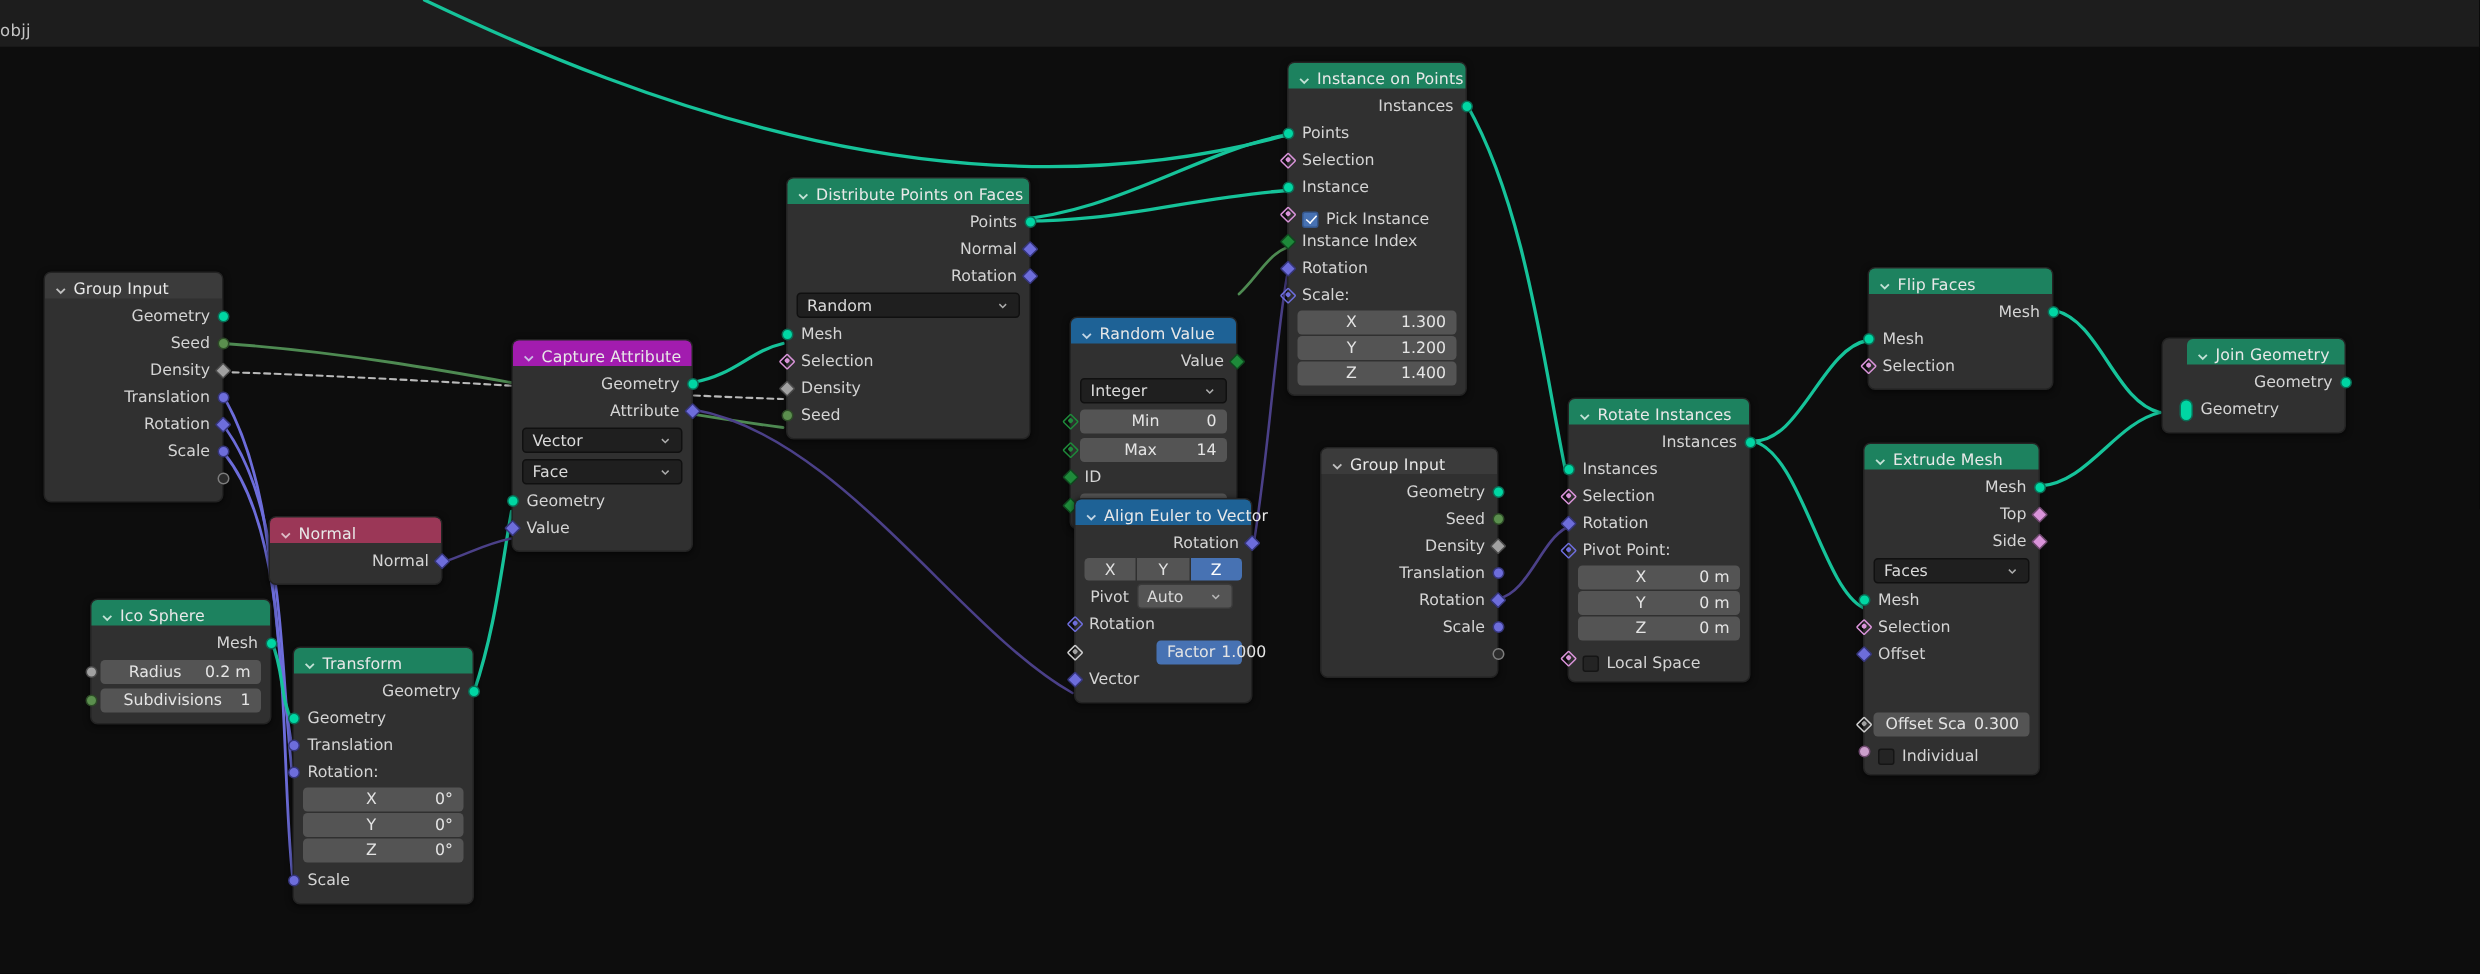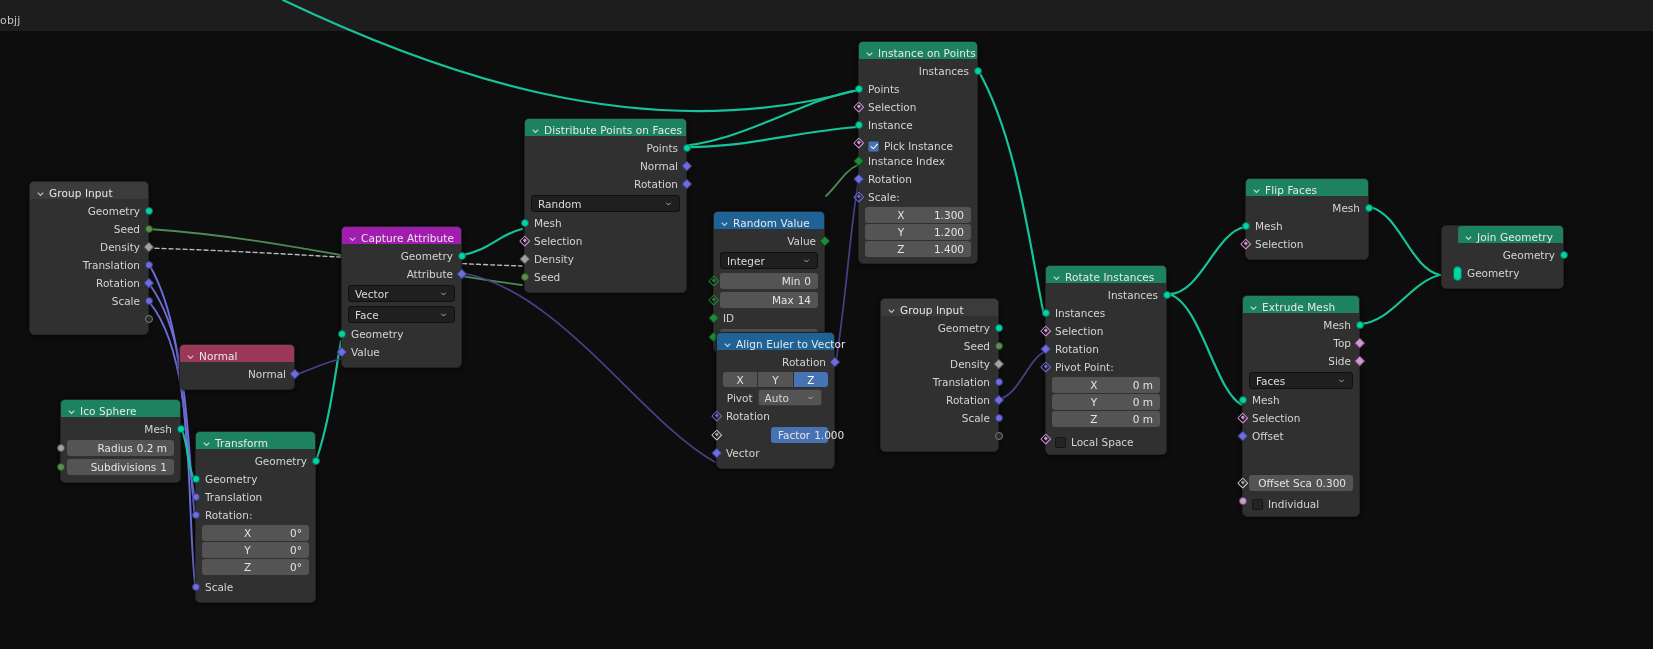--- a/index.html
+++ b/index.html
@@ -157,21 +157,21 @@
     background: #545454;
     display: flex;
     align-items: center;
     font-size: 10.5px;
     color: #e4e4e4;
     padding: 0 7px;
     box-sizing: border-box;
     justify-content: space-between;
   }
   .field.blue { background: #4772b3; }
-  .field .lab { flex: 1; text-align: right; }
+  .field .lab { flex: 1; text-align: center; }
   .field .val { text-align: right; padding-left: 4px; }
   .vecfield .lab { text-align: center; flex: 1; }
 
   .dropdown {
     height: 17px;
     border-radius: 3px;
     background: #1f1f1f;
     border: 1px solid #101010;
     display: flex;
     align-items: center;

